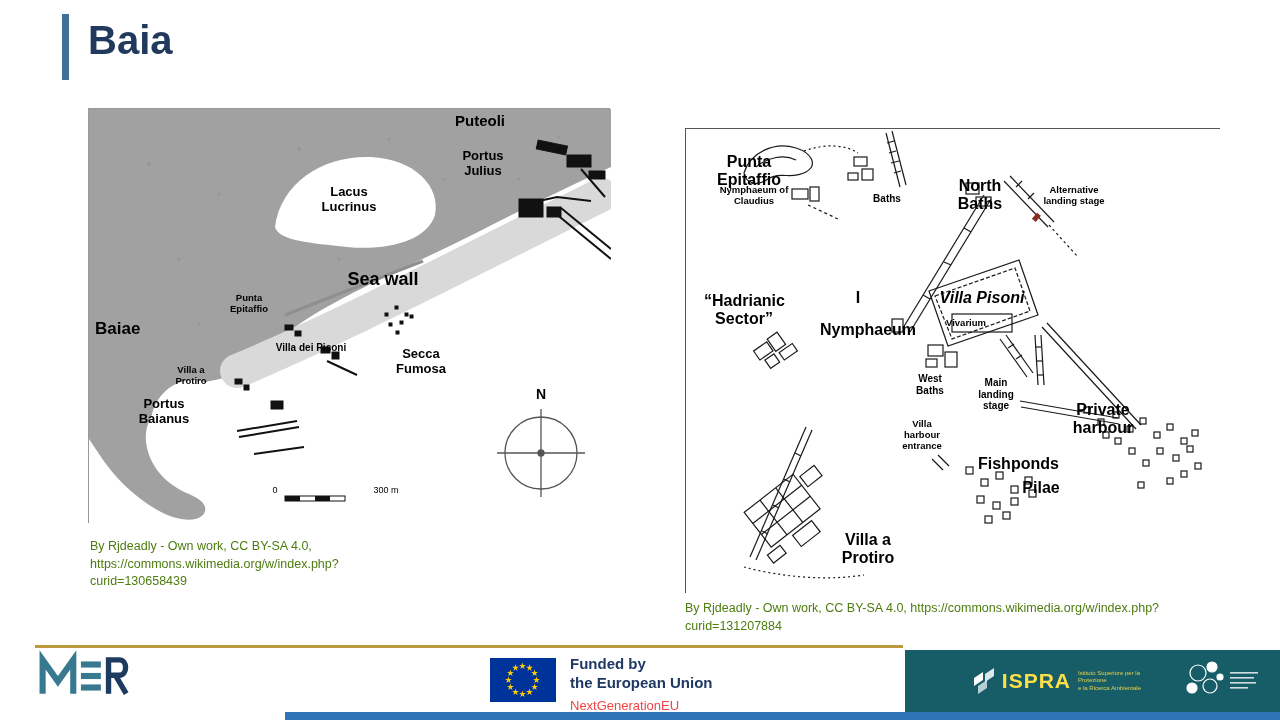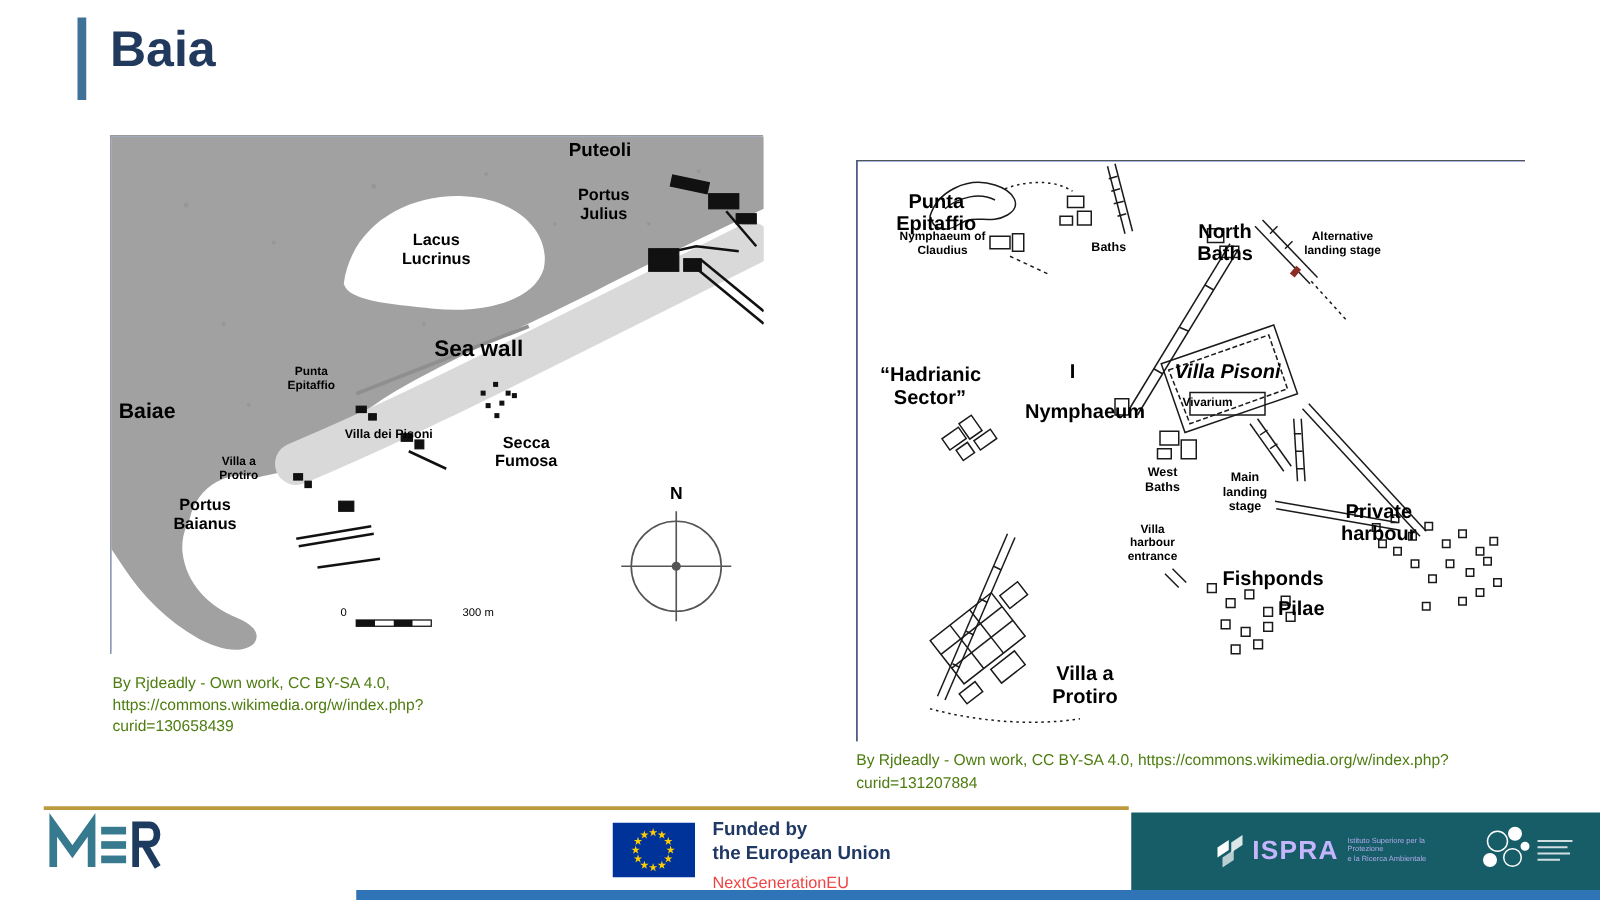--- a/index.html
+++ b/index.html
@@ -29,21 +29,21 @@
   .mer-line1 { font-size:18px; font-weight:bold; color:#1d3a5f; letter-spacing:1.5px; }
   .mer-line2 { font-size:14.5px; font-weight:bold; color:#37798f; letter-spacing:6px; margin-top:4px; }
 
   .eu-flag { position:absolute; left:490px; top:658px; width:66px; height:44px; }
   .funding { position:absolute; left:570px; top:654px; }
   .funding .f1, .funding .f2 { font-size:15px; font-weight:bold; color:#1f3864; line-height:19px; }
   .funding .f3 { font-size:13px; color:#ef4444; margin-top:6px; }
 
   .teal-box { position:absolute; left:905px; top:650px; width:375px; height:62px; background:#175d68;
               display:flex; align-items:center; justify-content:flex-end; gap:26px; padding-right:16px; }
-  .ispra { display:flex; align-items:center; gap:7px; color:#c4b5fd; }
+  .ispra { display:flex; align-items:center; gap:7px; color:#fde047; }
   .ispra-name { font-size:21px; font-weight:bold; letter-spacing:1px; }
   .ispra-sub { font-size:6px; line-height:1.2; opacity:.85; width:78px; }
 </style>
 </head>
 <body>
 
 <div class="accent-bar"></div>
 <h1 class="slide-title">Baia</h1>
 
 <div class="map-box map-left">
@@ -124,21 +124,21 @@
   <div class="lm" style="left:216px;top:76px;width:88px;font-size:13px;">Lacus Lucrinus</div>
   <div class="lm" style="left:254px;top:120px;width:80px;font-size:18px;margin-top:40px;">Sea wall</div>
   <div class="lm" style="left:128px;top:184px;width:64px;font-size:9.5px;">Punta Epitaffio</div>
   <div class="lm" style="left:172px;top:220px;width:100px;font-size:10px;margin-top:13px;">Villa dei Pisoni</div>
   <div class="lm" style="left:292px;top:238px;width:80px;font-size:13px;">Secca Fumosa</div>
   <div class="lm" style="left:6px;top:210px;width:70px;font-size:17px;text-align:left;">Baiae</div>
   <div class="lm" style="left:78px;top:256px;width:48px;font-size:9.5px;">Villa a Protiro</div>
   <div class="lm" style="left:38px;top:288px;width:74px;font-size:13px;">Portus Baianus</div>
   <div class="lm" style="left:440px;top:278px;width:24px;font-size:14px;">N</div>
   <div class="lm" style="left:180px;top:376px;width:12px;font-size:9px;font-weight:normal;">0</div>
-  <div class="lm" style="left:264px;top:376px;width:42px;font-size:9px;font-weight:normal;text-align:right;">300 m</div>
+  <div class="lm" style="left:276px;top:376px;width:42px;font-size:9px;font-weight:normal;text-align:center;">300 m</div>
 </div>
 <div class="cap cap-left">By Rjdeadly - Own work, CC BY-SA 4.0, https://commons.wikimedia.org/w/index.php?curid=130658439</div>
 
 <div class="map-box map-right">
   <svg viewBox="0 0 535 465" width="535" height="465">
     <rect width="535" height="465" fill="#ffffff"></rect>
     <g stroke="#1a1a1a" stroke-width="1.2" fill="none">
 
       <path d="M58,44 C64,24 88,12 110,19 C126,24 132,36 120,43 C106,51 94,42 82,50 C70,58 60,54 58,44 Z"></path>
       <path d="M70,38 C82,28 98,25 110,31"></path>

